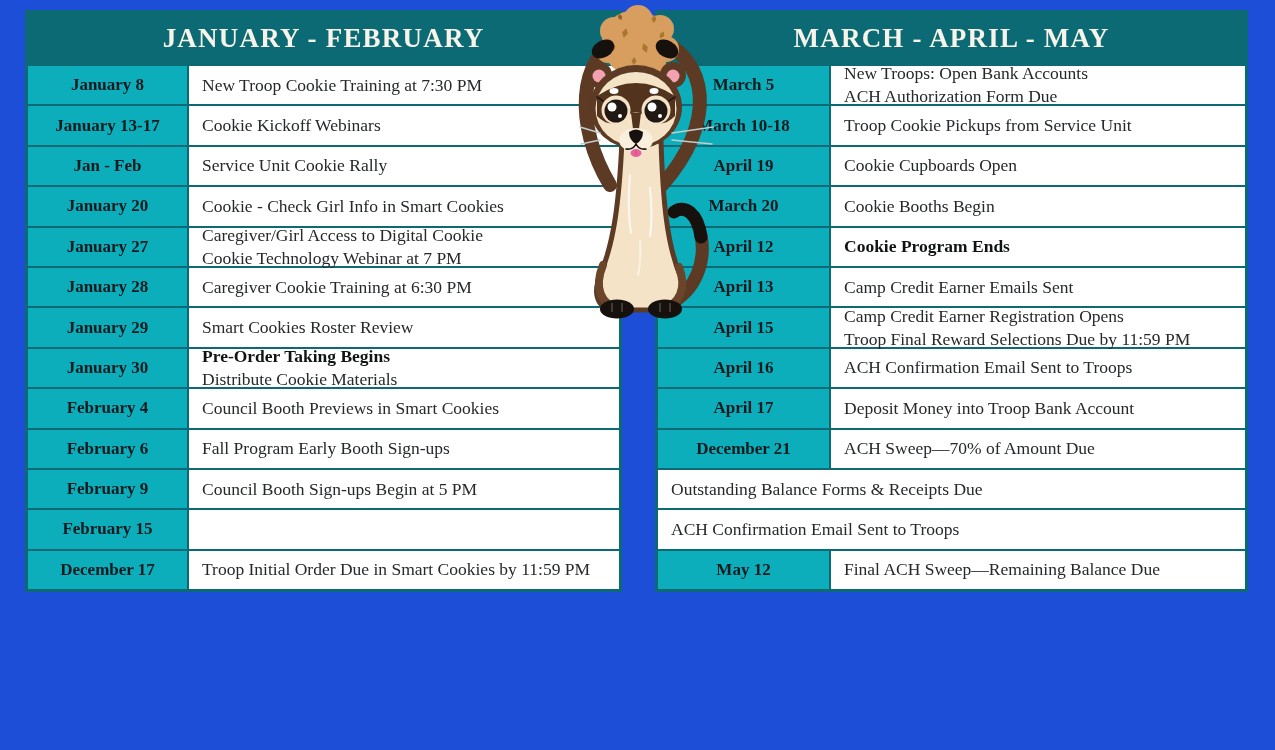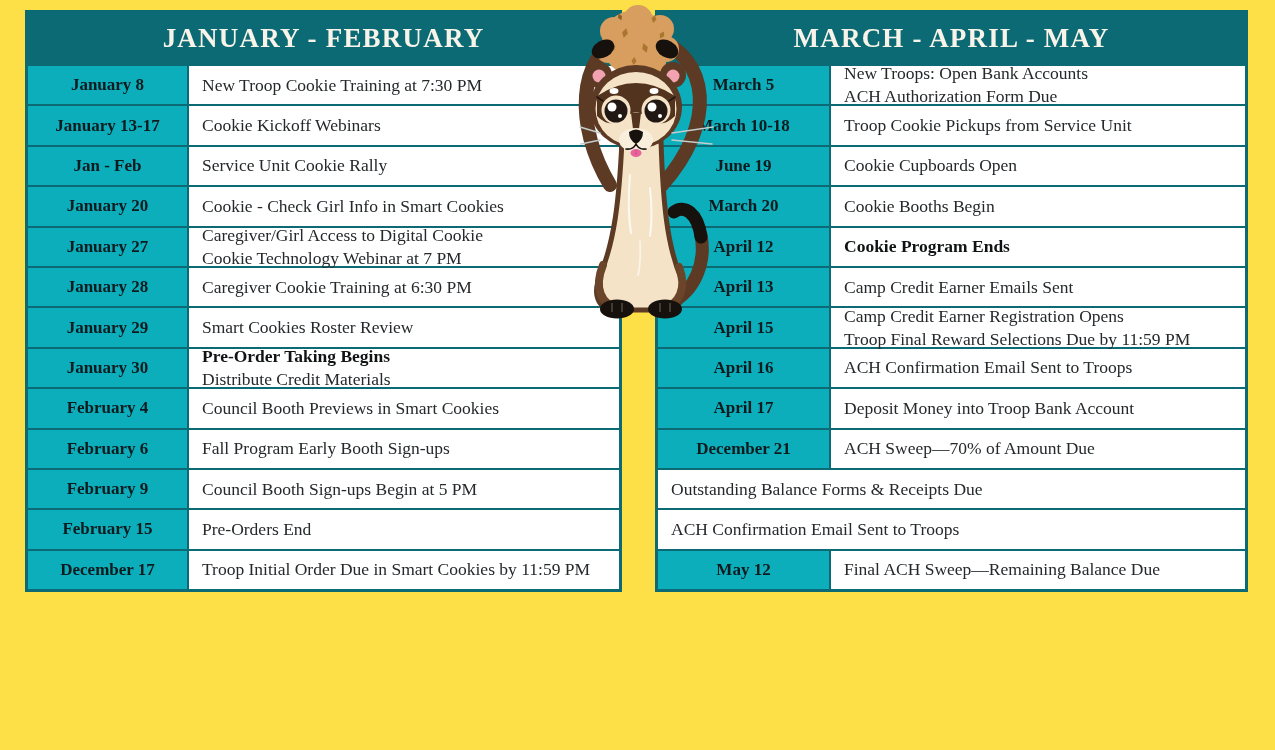--- a/index.html
+++ b/index.html
@@ -6,21 +6,21 @@
     --dark-teal:#0C6A74;
     --cyan:#0CAEBB;
     --header-text:#F8F4EA;
     --date-text:#0E1B1E;
     --event-text:#25292B;
     --bold-text:#101314;
   }
   *{box-sizing:border-box;margin:0;padding:0;}
   body{background:#ffffff;}
   .canvas{
-    position:relative;width:1275px;height:750px;background:#fde047;overflow:hidden;
+    position:relative;width:1275px;height:750px;background:#1d4ed8;overflow:hidden;
     font-family:"Liberation Serif","DejaVu Serif",serif;
   }
   .cal{position:absolute;top:10px;}
   .cal-left{left:25px;width:597px;}
   .cal-right{left:655px;width:593px;}
   .cal-header{
     height:56px;background:var(--dark-teal);
     display:flex;align-items:center;justify-content:center;
   }
   .cal-title{
@@ -97,21 +97,21 @@
         <div class="row">
           <div class="date-cell">January 29</div>
           <div class="event-cell">
             <div class="event-line">Smart Cookies Roster Review</div>
           </div>
         </div>
         <div class="row">
           <div class="date-cell">January 30</div>
           <div class="event-cell">
             <div class="event-line bold">Pre-Order Taking Begins</div>
-            <div class="event-line">Distribute Credit Materials</div>
+            <div class="event-line">Distribute Cookie Materials</div>
           </div>
         </div>
         <div class="row">
           <div class="date-cell">February 4</div>
           <div class="event-cell">
             <div class="event-line">Council Booth Previews in Smart Cookies</div>
           </div>
         </div>
         <div class="row">
           <div class="date-cell">February 6</div>
@@ -120,23 +120,20 @@
           </div>
         </div>
         <div class="row">
           <div class="date-cell">February 9</div>
           <div class="event-cell">
             <div class="event-line">Council Booth Sign-ups Begin at 5 PM</div>
           </div>
         </div>
         <div class="row">
           <div class="date-cell">February 15</div>
-          <div class="event-cell">
-            <div class="event-line">Pre-Orders End</div>
-          </div>
         </div>
         <div class="row">
           <div class="date-cell">December 17</div>
           <div class="event-cell">
             <div class="event-line">Troop Initial Order Due in Smart Cookies by 11:59 PM</div>
           </div>
         </div>
       </div>
   </section>
 
@@ -152,21 +149,21 @@
             <div class="event-line">ACH Authorization Form Due</div>
           </div>
         </div>
         <div class="row">
           <div class="date-cell">March 10-18</div>
           <div class="event-cell">
             <div class="event-line">Troop Cookie Pickups from Service Unit</div>
           </div>
         </div>
         <div class="row">
-          <div class="date-cell">June 19</div>
+          <div class="date-cell">April 19</div>
           <div class="event-cell">
             <div class="event-line">Cookie Cupboards Open</div>
           </div>
         </div>
         <div class="row">
           <div class="date-cell">March 20</div>
           <div class="event-cell">
             <div class="event-line">Cookie Booths Begin</div>
           </div>
         </div>

